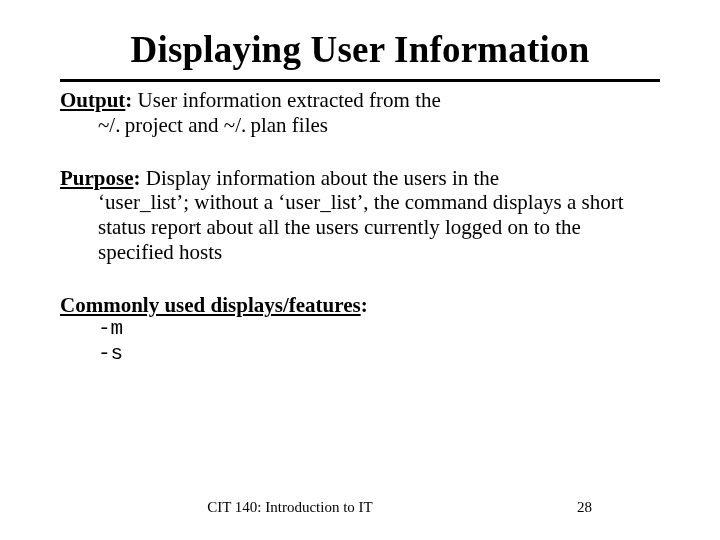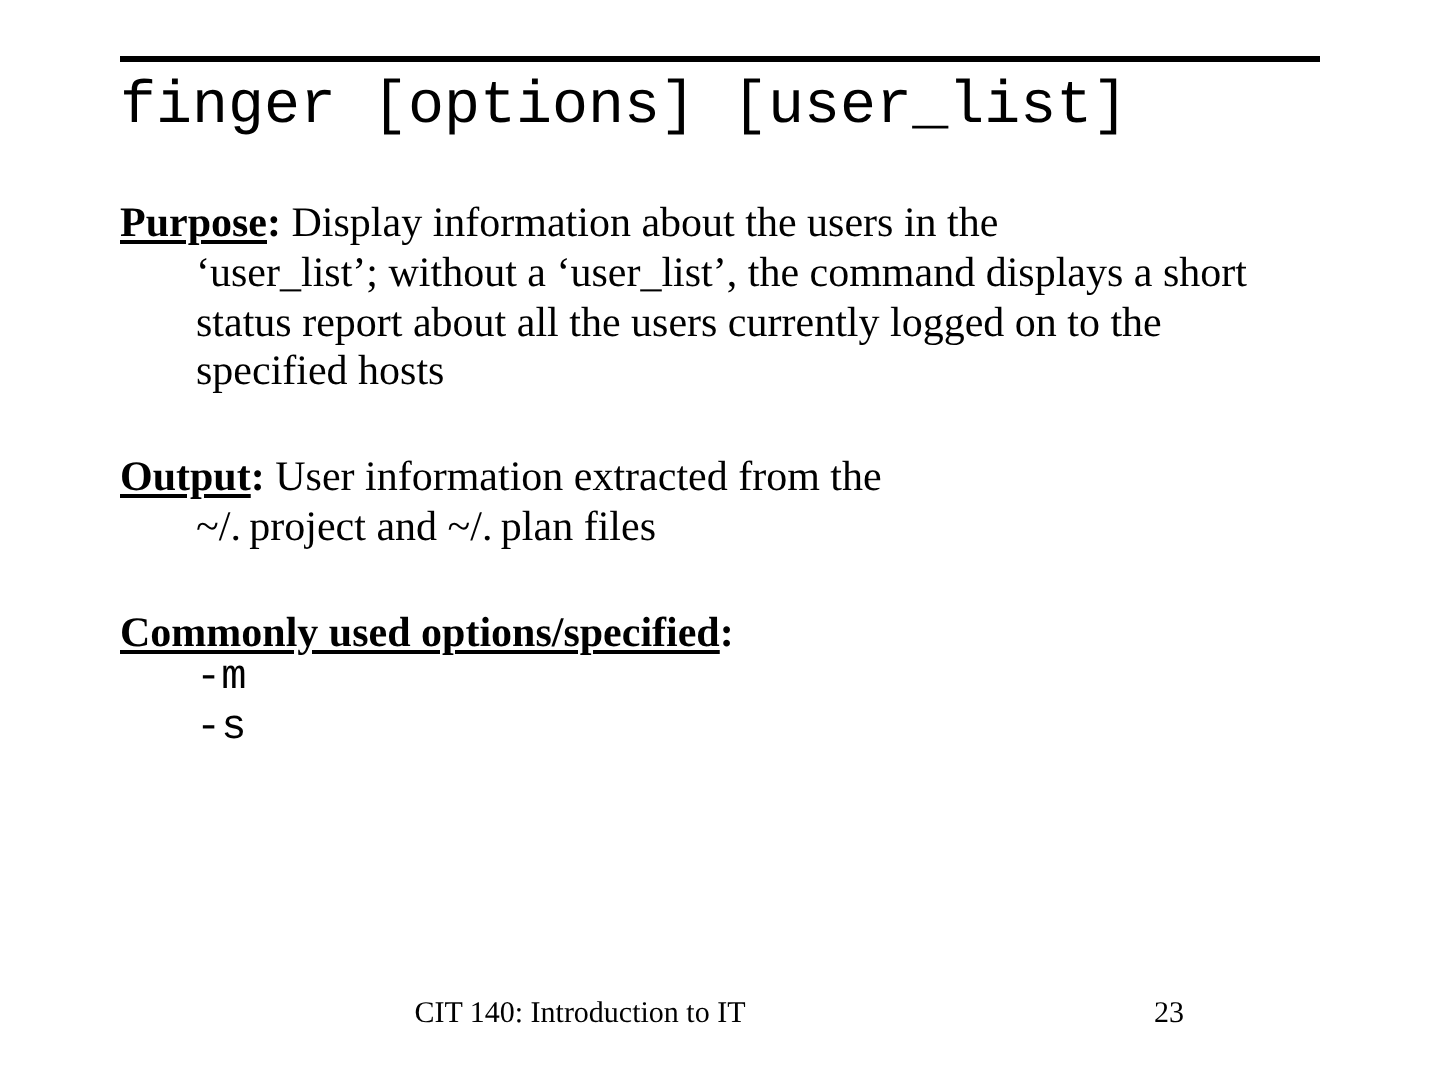--- a/index.html
+++ b/index.html
@@ -88,44 +88,44 @@
     position: absolute;
     right: 48px;
     bottom: 0;
   }
 </style>
 </head>
 <body>
 
 <div class="slide">
 
+  <h1 class="title">Displaying User Information</h1>
   <hr class="rule">
 
-  <div class="cmdline">finger [options] [user_list]</div>
+
+  <div class="section">
+    <span class="label">Output</span><span class="colon">:</span><span> User information extracted from the</span>
+    <div class="hang">~/. project and ~/. plan files</div>
+  </div>
 
   <div class="section">
     <span class="label">Purpose</span><span class="colon">:</span><span> Display information about the users in the</span>
     <div class="hang">‘user_list’; without a ‘user_list’, the command displays a short status report about all the users currently logged on to the specified hosts</div>
   </div>
 
-  <div class="section">
-    <span class="label">Output</span><span class="colon">:</span><span> User information extracted from the</span>
-    <div class="hang">~/. project and ~/. plan files</div>
-  </div>
-
   <div class="section" style="margin-bottom:0">
-    <span class="label">Commonly used options/specified</span><span class="colon">:</span>
+    <span class="label">Commonly used displays/features</span><span class="colon">:</span>
     <div class="opts-table">
       <div class="opt-row">
         <div class="opt-flag">-m</div>
       </div>
       <div class="opt-row">
         <div class="opt-flag">-s</div>
       </div>
     </div>
   </div>
 
   <div class="footer">
     <div class="footer-course">CIT 140: Introduction to IT</div>
-    <div class="footer-page">23</div>
+    <div class="footer-page">28</div>
   </div>
 
 </div>
 
 </body></html>

